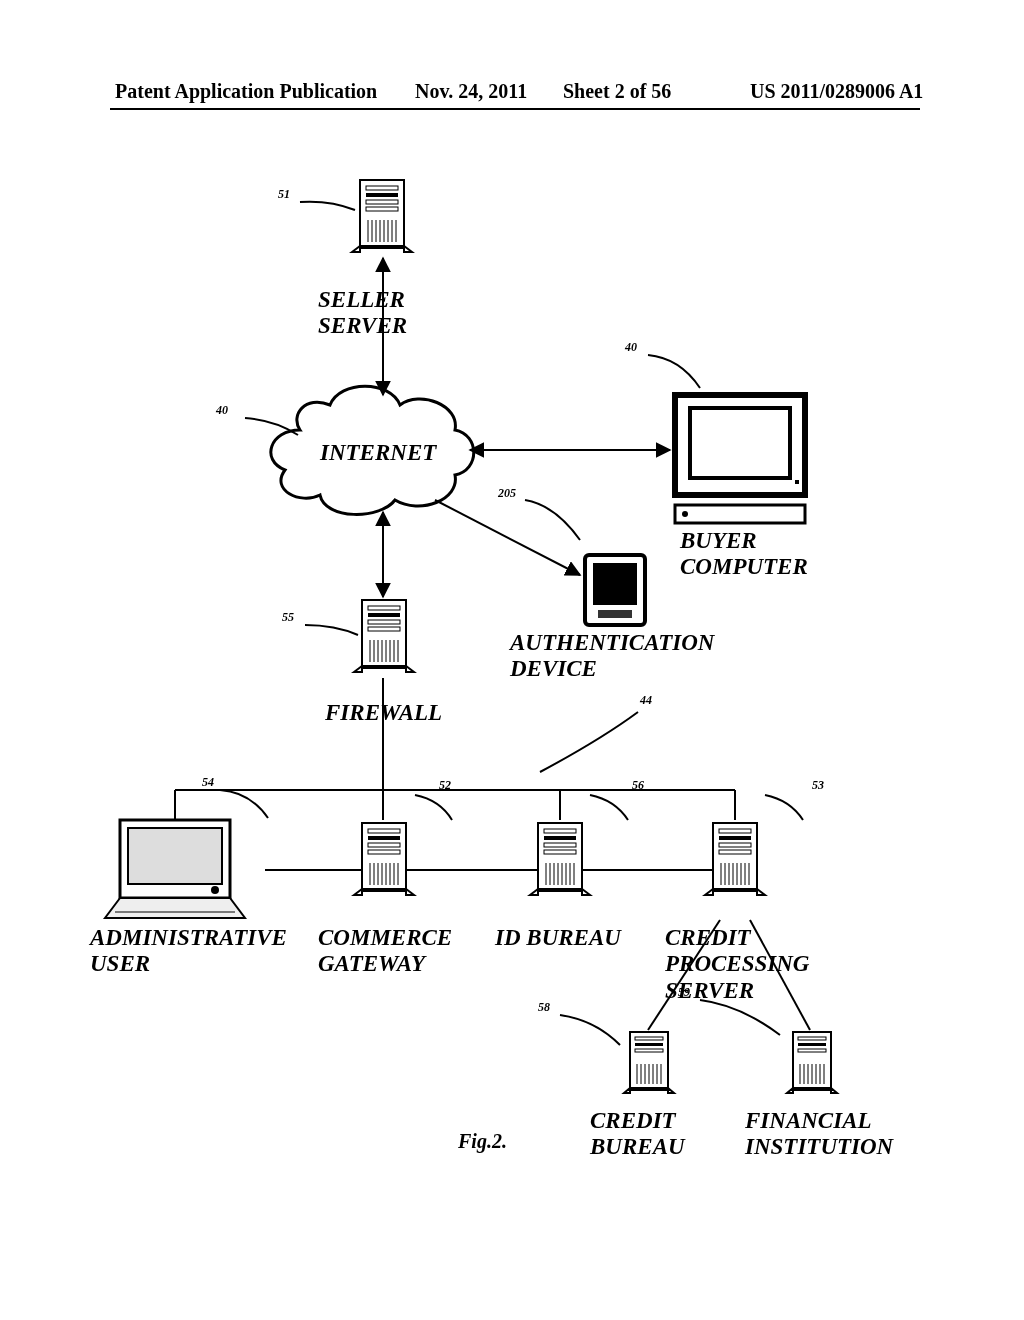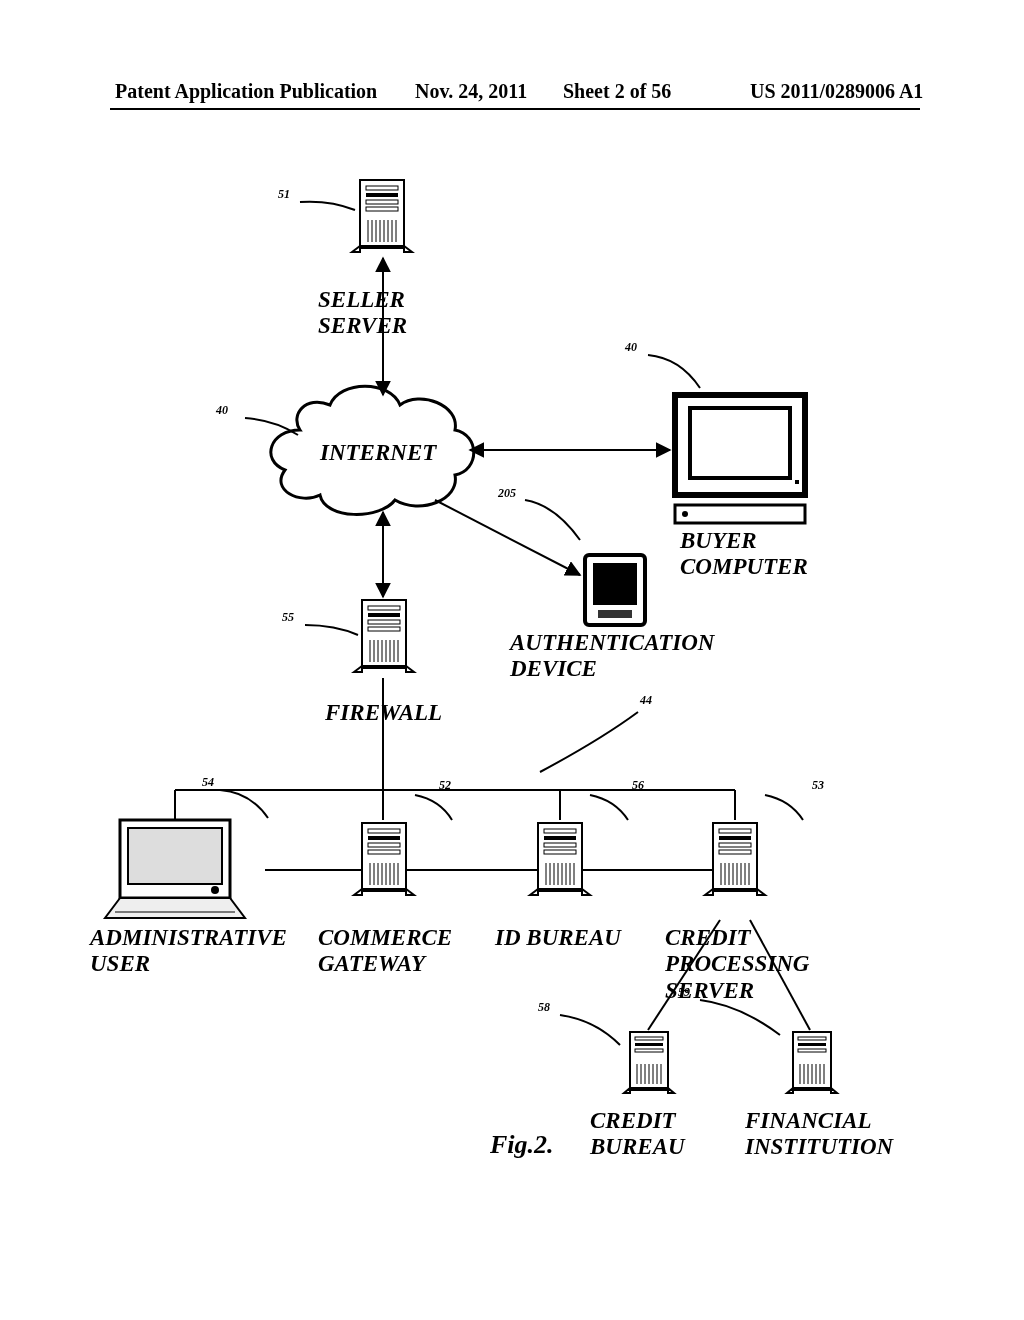--- a/index.html
+++ b/index.html
@@ -48,22 +48,21 @@
     position: absolute;
     font-style: italic;
     font-weight: bold;
     font-size: 12px;
   }
   .fig-caption {
     position: absolute;
     font-family: "Times New Roman", serif;
     font-style: italic;
     font-weight: bold;
-    font-size: 26px;
-    margin-left: 32px;
+    font-size: 20px;
   }
   svg { position: absolute; left:0; top:0; }
 </style>
 </head>
 <body>
 
 <div class="header">
   <span class="header-left">Patent Application Publication</span>
   <span class="header-date">Nov. 24, 2011</span>
   <span class="header-sheet">Sheet 2 of 56</span>

